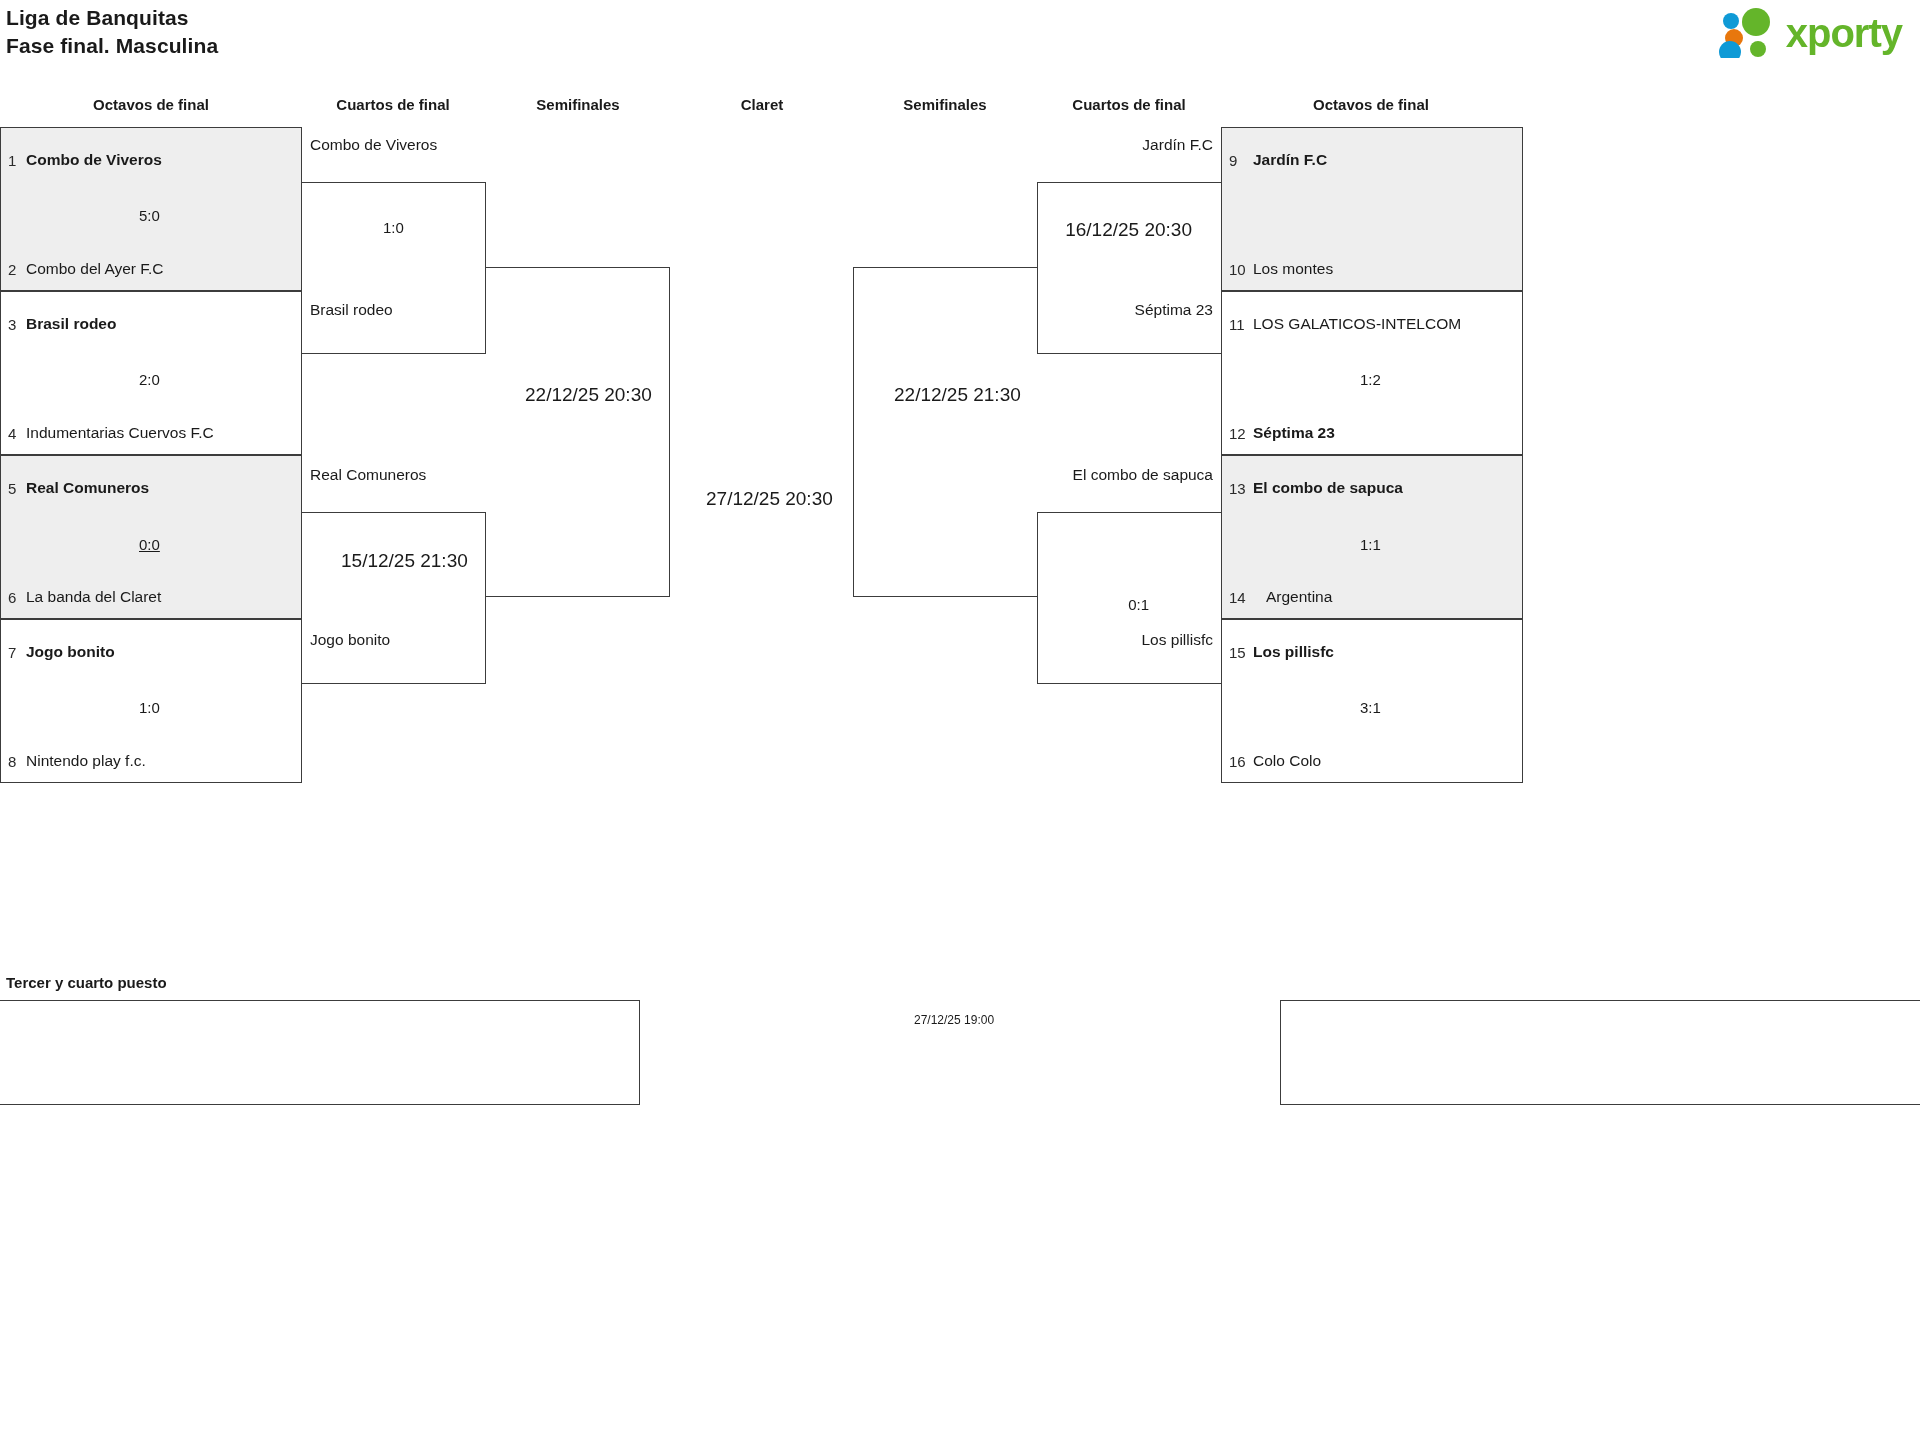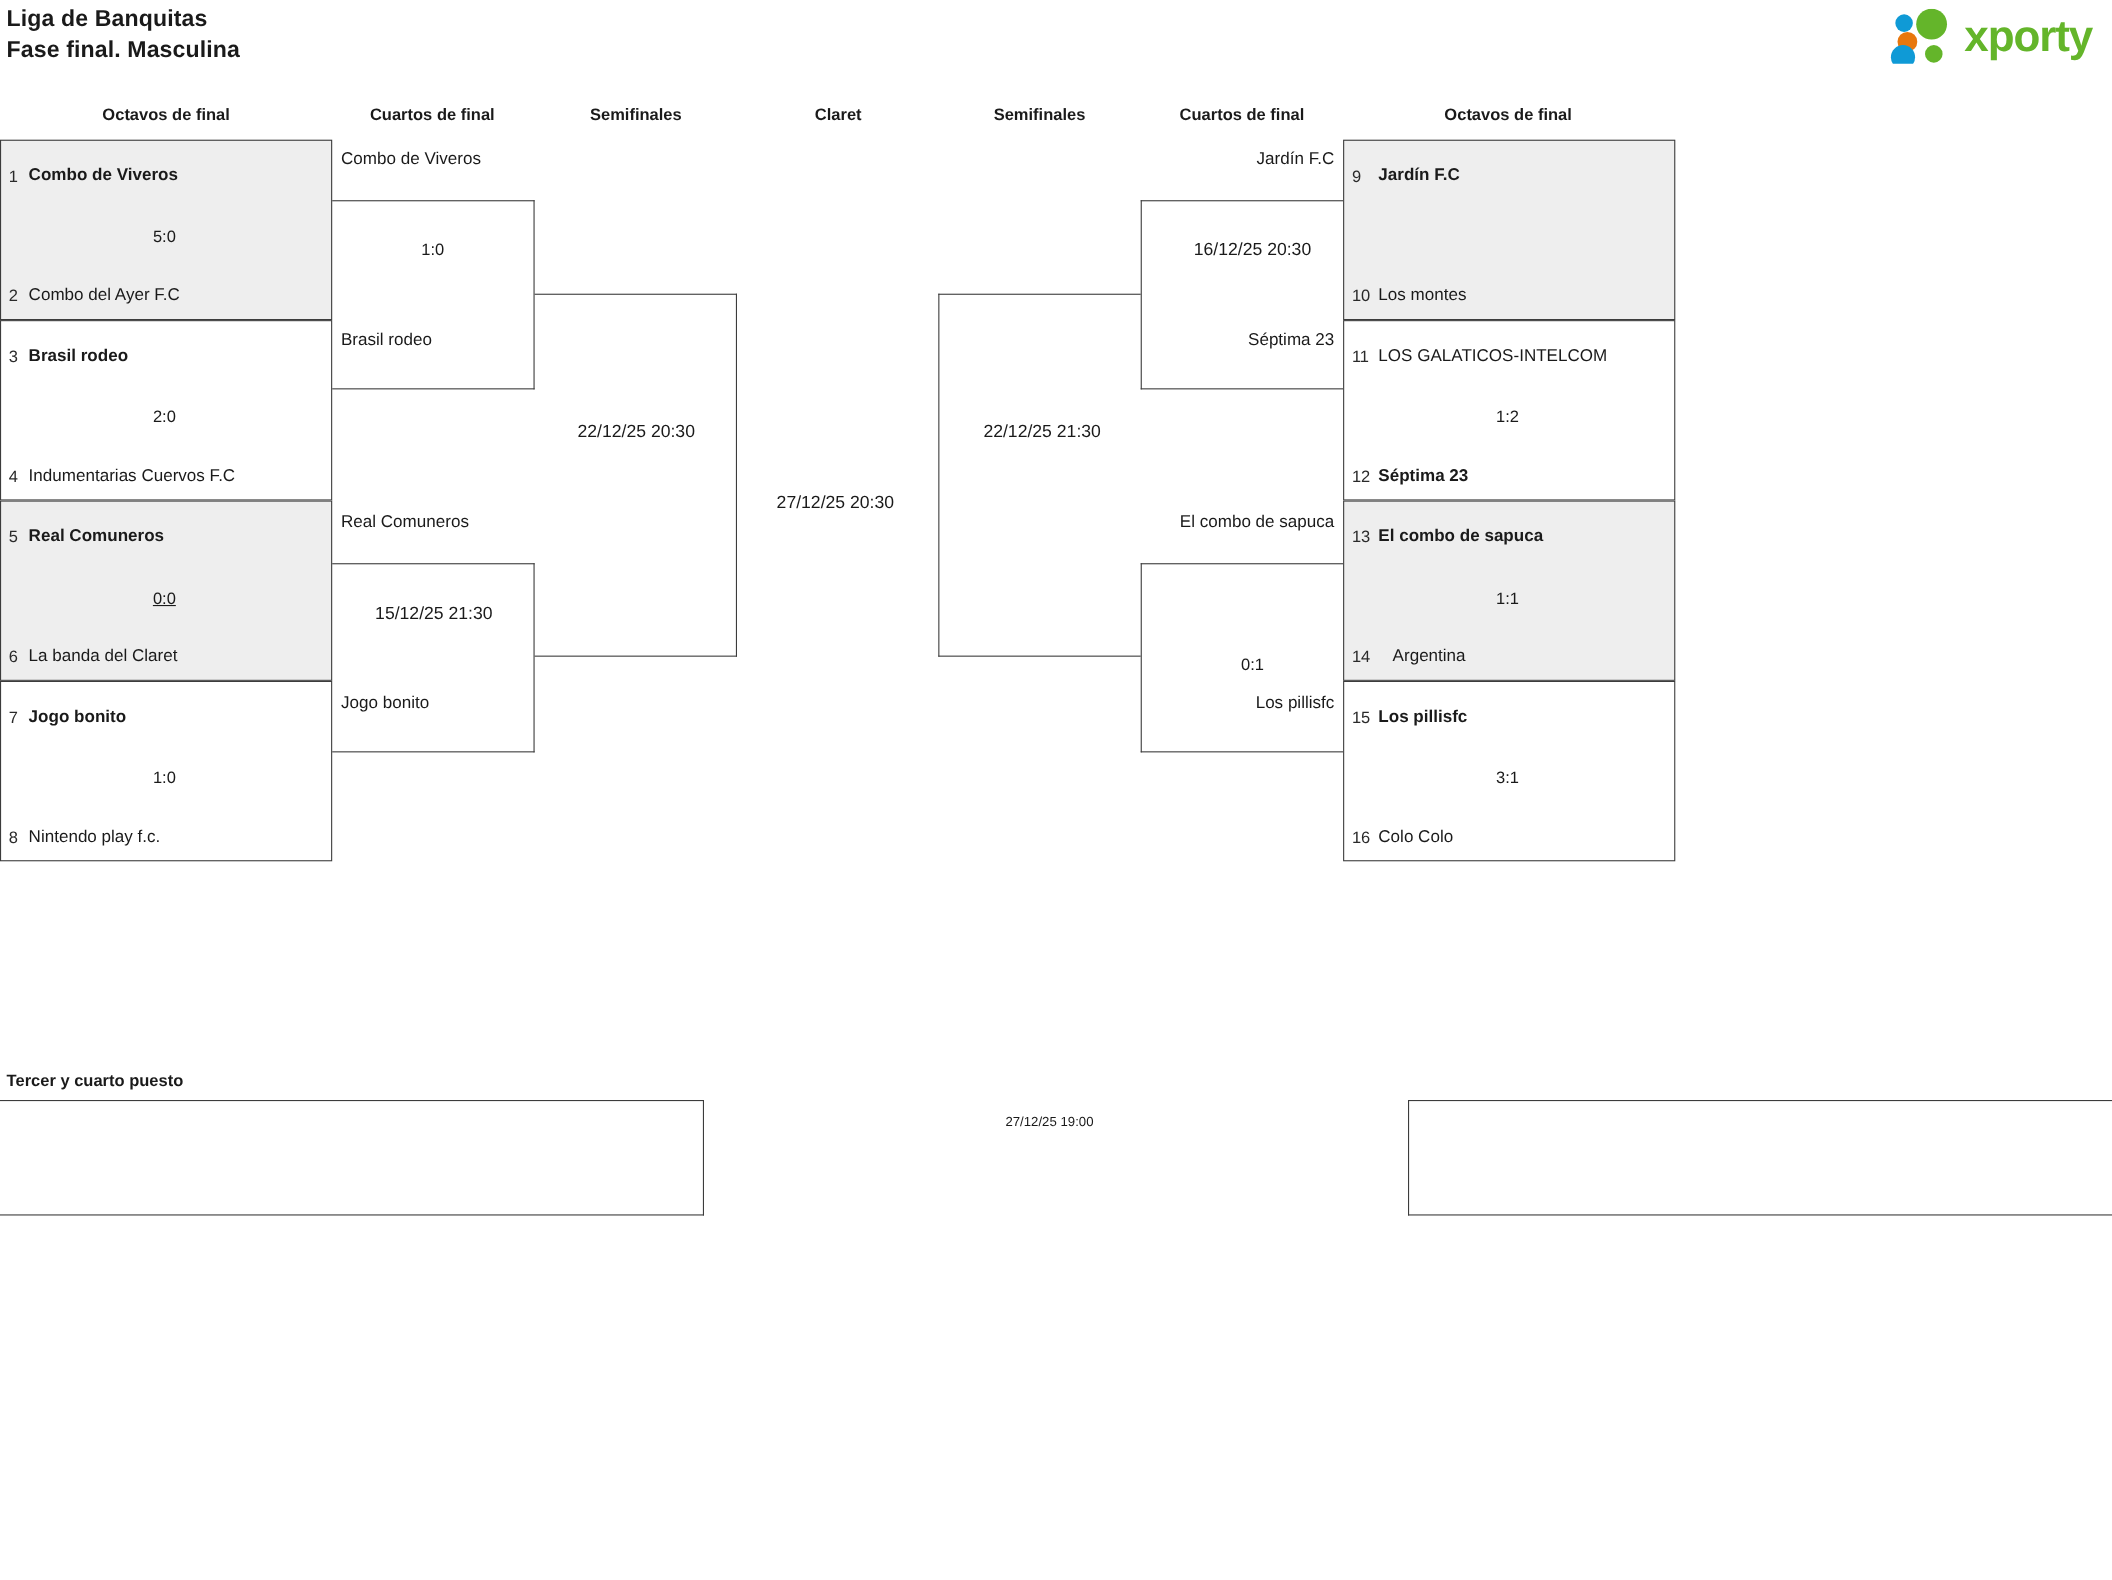--- a/index.html
+++ b/index.html
@@ -30,21 +30,21 @@
   .conn{position:absolute;box-sizing:border-box;background:transparent;}
   .conn.left-open{border:1px solid #3c3c3c;border-left:none;}
   .conn.right-open{border:1px solid #3c3c3c;border-right:none;}
 
   
   .seed{position:absolute;font-size:15px;color:#2a2a2a;}
   .team{position:absolute;font-size:15.5px;color:#1a1a1a;white-space:nowrap;}
   .team.win{font-weight:700;}
   .score{position:absolute;font-size:15px;color:#1a1a1a;white-space:nowrap;}
   .advname{position:absolute;font-size:15.5px;color:#1a1a1a;white-space:nowrap;}
-  .mdate{position:absolute;font-size:16px;color:#1a1a1a;white-space:nowrap;}
+  .mdate{position:absolute;font-size:19px;color:#1a1a1a;white-space:nowrap;}
 
   .r-align{text-align:right;transform:translateX(-100%);}
 
   
   .tp-label{position:absolute;left:6px;top:974px;font-size:15px;font-weight:700;}
   .tp-date{position:absolute;font-size:12px;color:#1a1a1a;white-space:nowrap;}
   .tp-line{position:absolute;background:#3c3c3c;}
 </style>
 </head>
 <body>
@@ -106,21 +106,21 @@
   <div class="advname" style="left:310px;top:301px;">Brasil rodeo</div>
 
   <div class="conn left-open" style="left:302px;top:512px;width:184px;height:172px;"></div>
   <div class="advname" style="left:310px;top:466px;">Real Comuneros</div>
   <div class="mdate" style="left:341px;top:550px;">15/12/25 21:30</div>
   <div class="advname" style="left:310px;top:631px;">Jogo bonito</div>
 
   <div class="conn left-open" style="left:486px;top:267px;width:184px;height:330px;"></div>
   <div class="mdate" style="left:525px;top:384px;">22/12/25 20:30</div>
 
-  <div class="mdate" style="left:706px;top:449px;">27/12/25 20:30</div>
+  <div class="mdate" style="left:706px;top:488px;">27/12/25 20:30</div>
 
   <div class="conn right-open" style="left:853px;top:267px;width:184px;height:330px;"></div>
   <div class="mdate" style="left:894px;top:384px;">22/12/25 21:30</div>
 
   <div class="conn right-open" style="left:1037px;top:182px;width:184px;height:172px;"></div>
   <div class="advname r-align" style="left:1213px;top:136px;">Jardín F.C</div>
   <div class="mdate r-align" style="left:1192px;top:219px;">16/12/25 20:30</div>
   <div class="advname r-align" style="left:1213px;top:301px;">Séptima 23</div>
 
   <div class="conn right-open" style="left:1037px;top:512px;width:184px;height:172px;"></div>

